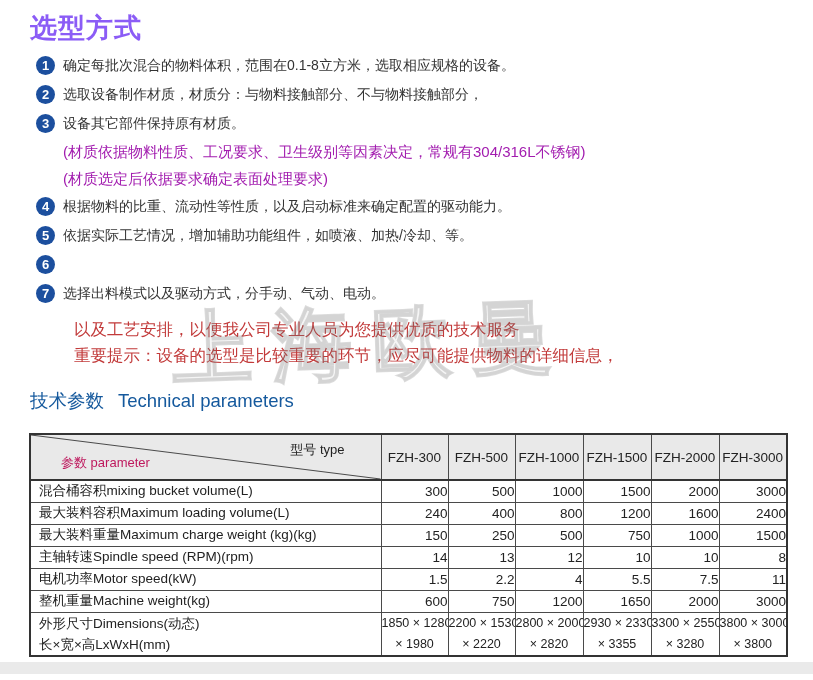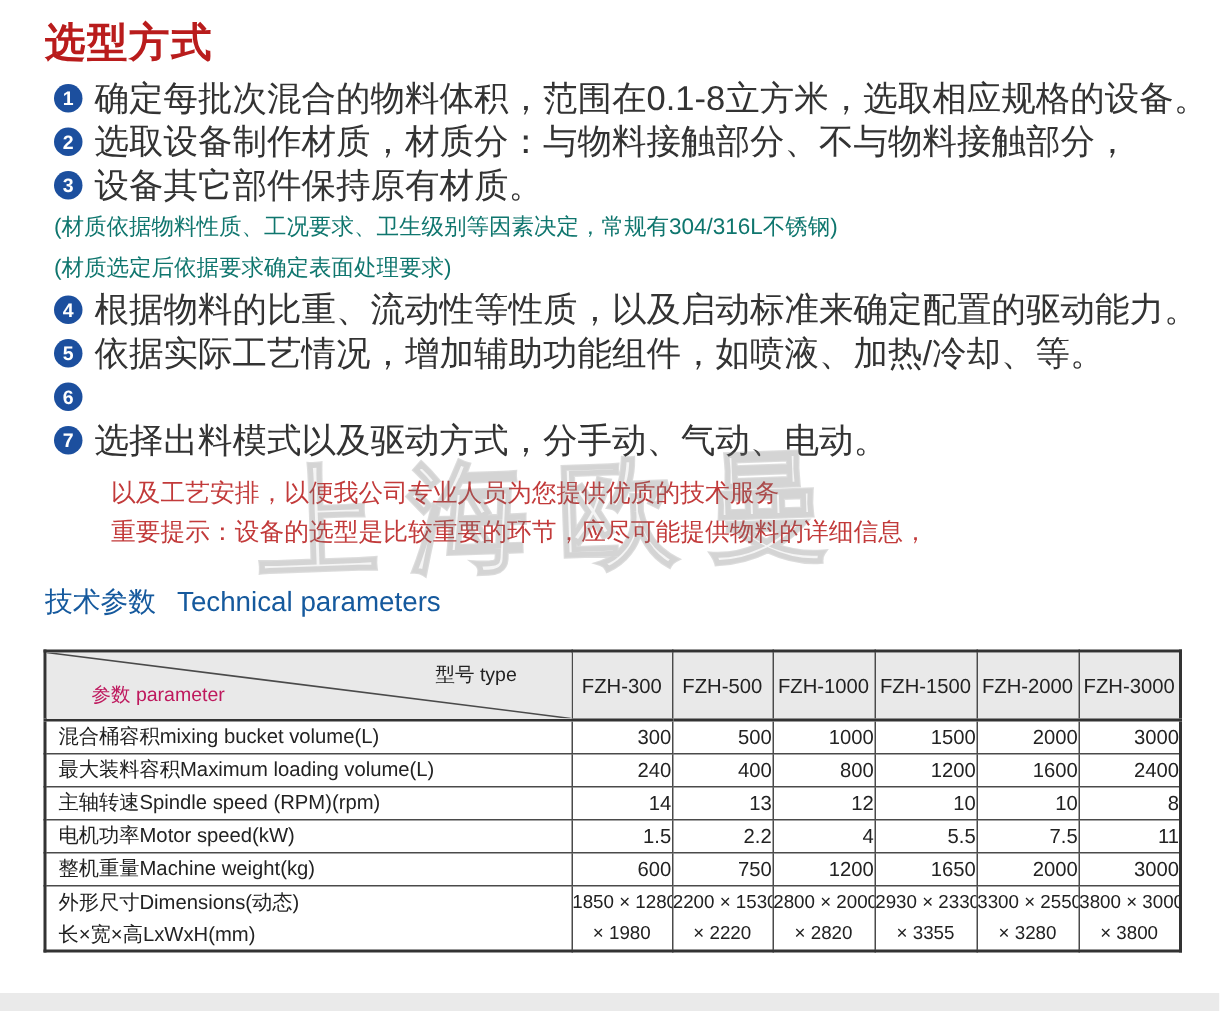--- a/index.html
+++ b/index.html
@@ -1,26 +1,26 @@
 <!DOCTYPE html>
 <html><head>
 <meta charset="utf-8">
 <style>
   * { margin:0; padding:0; box-sizing:border-box; }
   body { background:#ffffff; font-family:"Liberation Sans","DejaVu Sans",sans-serif; }
   .page { position:relative; width:813px; height:680px; background:#ffffff; overflow:hidden; }
 
-  .title { position:absolute; left:30px; top:10px; font-size:27px; font-weight:600; color:#b91c1c; letter-spacing:1px; }
+  .title { position:absolute; left:30px; top:10px; font-size:27px; font-weight:600; color:#8b5cf6; letter-spacing:1px; }
 
   .list { position:absolute; left:36px; top:51px; width:760px; }
   .item { display:flex; align-items:flex-start; height:29px; }
   .badge { flex:0 0 19px; width:19px; height:19px; border-radius:50%; background:#1c4f9e; color:#fff;
            font-size:13px; font-weight:bold; text-align:center; line-height:19px; margin:5px 8px 0 0; }
-  .itxt { font-size:23px; color:#333; line-height:29px; white-space:nowrap; }
-  .note { font-size:15px; color:#0f766e; line-height:27px; height:27px; white-space:nowrap; }
+  .itxt { font-size:14px; color:#333; line-height:29px; white-space:nowrap; }
+  .note { font-size:15px; color:#a21caf; line-height:27px; margin-left:27px; height:27px; white-space:nowrap; }
 
   .alert { margin:8px 0 0 38px; color:#c23a3a; font-size:16.5px; line-height:26px; }
   .alert div { white-space:nowrap; }
 
   .watermark { position:absolute; left:172px; top:290px; z-index:5; pointer-events:none;
                font-size:80px; font-weight:bold; letter-spacing:20px;
                color:rgba(120,120,120,0.07); -webkit-text-stroke:1.5px rgba(120,120,120,0.26);
                transform:rotate(-2deg); }
 
   .tech-head { position:absolute; left:30px; top:388px; font-size:18.5px; font-weight:normal; color:#15599d; }
@@ -133,20 +133,29 @@
       <tr>
         <td class="lbl">最大装料容积Maximum loading volume(L)</td>
         <td class="val">240</td>
         <td class="val">400</td>
         <td class="val">800</td>
         <td class="val">1200</td>
         <td class="val">1600</td>
         <td class="val">2400</td>
       </tr>
       <tr>
+        <td class="lbl">最大装料重量Maximum charge weight (kg)(kg)</td>
+        <td class="val">150</td>
+        <td class="val">250</td>
+        <td class="val">500</td>
+        <td class="val">750</td>
+        <td class="val">1000</td>
+        <td class="val">1500</td>
+      </tr>
+      <tr>
         <td class="lbl">主轴转速Spindle speed (RPM)(rpm)</td>
         <td class="val">14</td>
         <td class="val">13</td>
         <td class="val">12</td>
         <td class="val">10</td>
         <td class="val">10</td>
         <td class="val">8</td>
       </tr>
       <tr>
         <td class="lbl">电机功率Motor speed(kW)</td>

